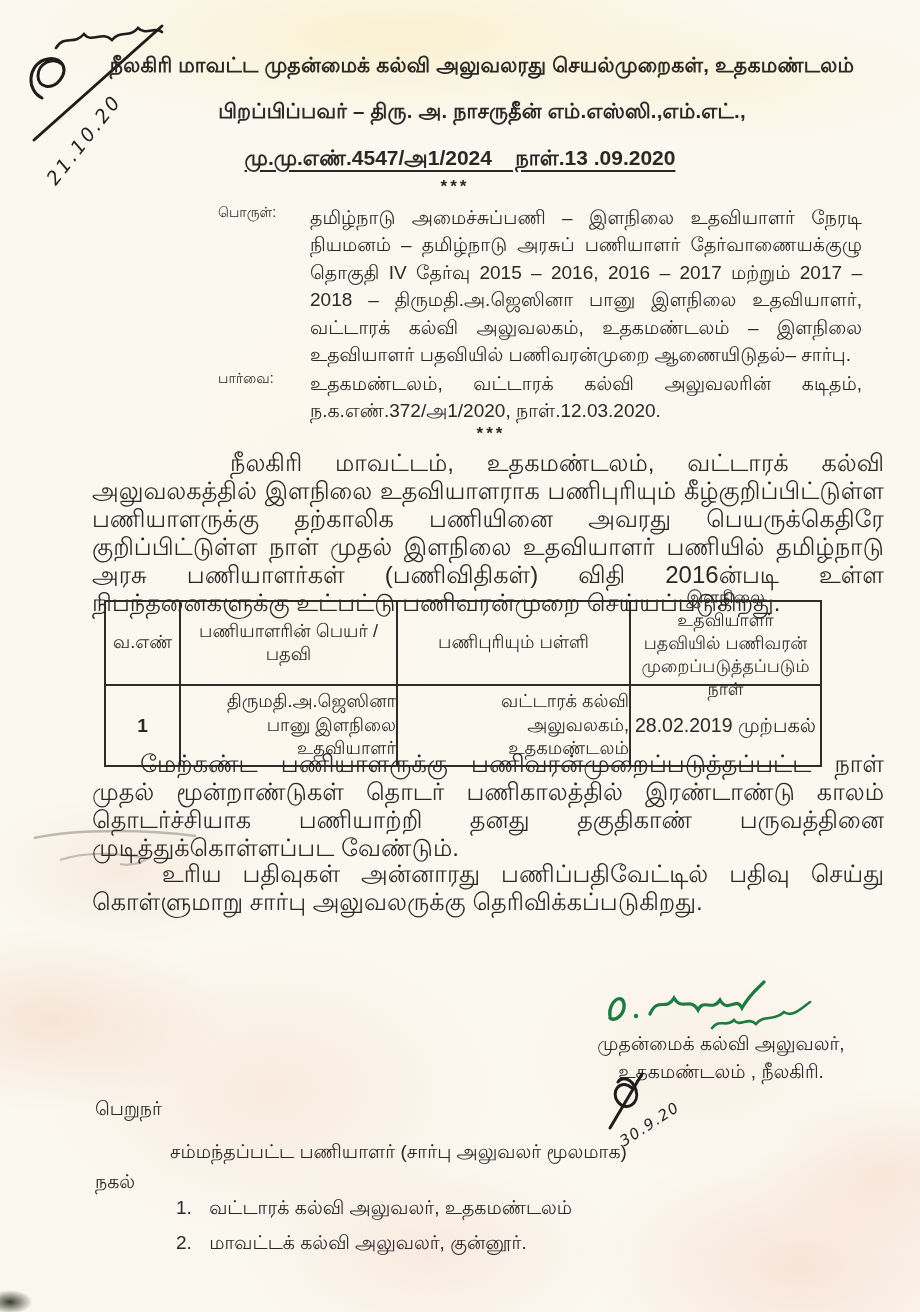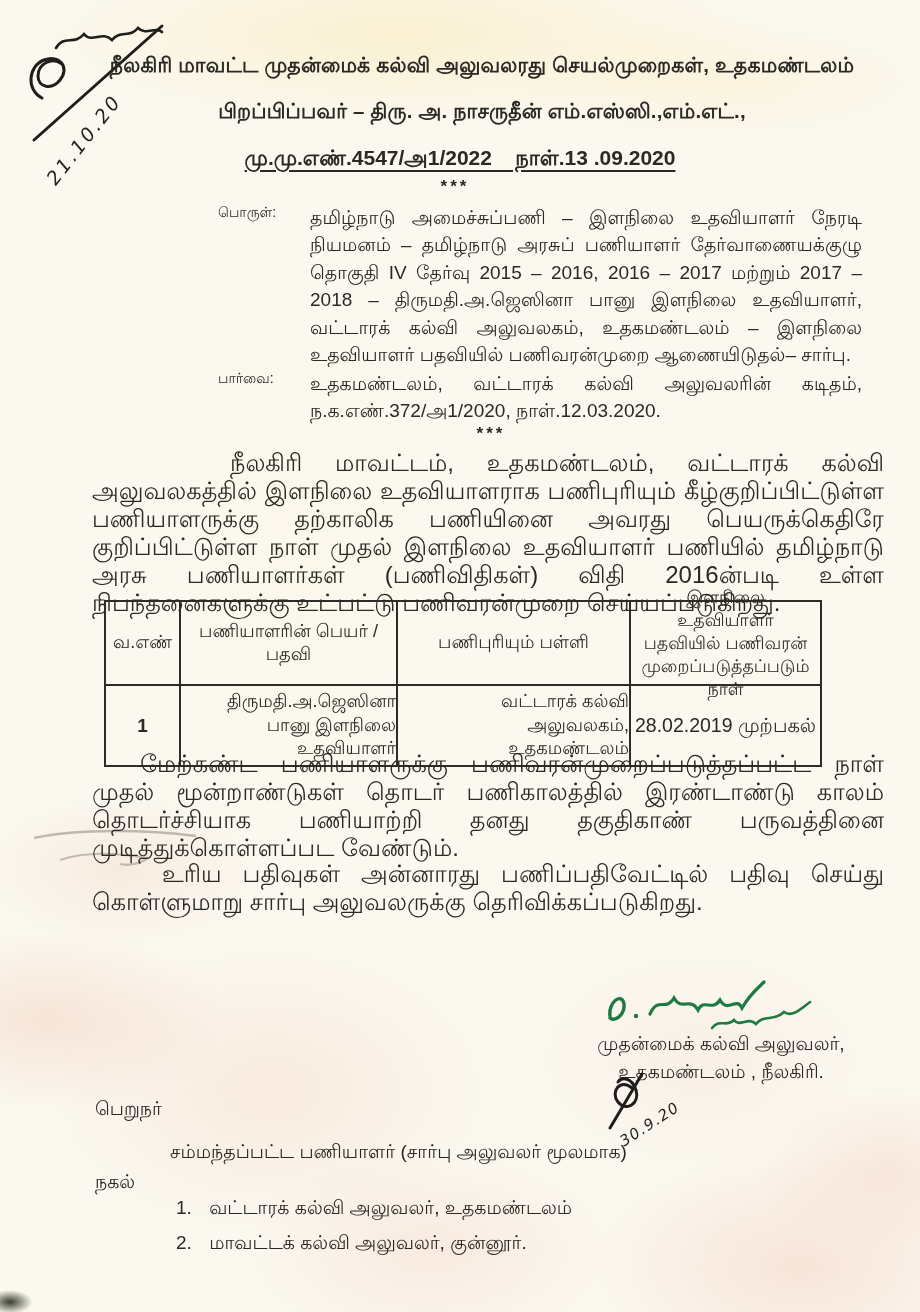--- a/index.html
+++ b/index.html
@@ -64,21 +64,21 @@
   <svg class="abs" style="left:20px;top:820px;" width="220" height="50">
     <path d="M14,18 C60,8 130,10 176,16" stroke="#8f877c" stroke-width="2.4" fill="none" opacity=".55"></path>
     <path d="M40,40 C70,30 100,34 128,38 C120,44 108,46 100,44" stroke="#8f877c" stroke-width="2.2" fill="none" opacity=".5"></path>
   </svg>
 
   <div class="abs hdr" style="top:42px;">
     <div>நீலகிரி மாவட்ட முதன்மைக் கல்வி அலுவலரது செயல்முறைகள், உதகமண்டலம்</div>
     <div>பிறப்பிப்பவர் – திரு. அ. நாசருதீன் எம்.எஸ்ஸி.,எம்.எட்.,</div>
   </div>
 
-  <div class="abs refline">மு.மு.எண்.4547/அ1/2022    நாள்.13 .09.2020</div>
+  <div class="abs refline">மு.மு.எண்.4547/அ1/2024    நாள்.13 .09.2020</div>
 
   <div class="abs sep" style="left:0;right:10px;top:177px;">***</div>
 
   <div class="abs lbl" style="left:218px;top:204px;">பொருள்:</div>
   <div class="abs blocktext" style="left:310px;top:204px;width:552px;">தமிழ்நாடு அமைச்சுப்பணி – இளநிலை உதவியாளர் நேரடி நியமனம் – தமிழ்நாடு அரசுப் பணியாளர் தேர்வாணையக்குழு தொகுதி IV தேர்வு 2015 – 2016, 2016 – 2017 மற்றும் 2017 – 2018 – திருமதி.அ.ஜெஸினா பானு இளநிலை உதவியாளர், வட்டாரக் கல்வி அலுவலகம், உதகமண்டலம் – இளநிலை உதவியாளர் பதவியில் பணிவரன்முறை ஆணையிடுதல்– சார்பு.</div>
 
   <div class="abs lbl" style="left:218px;top:370px;">பார்வை:</div>
   <div class="abs blocktext" style="left:310px;top:370px;width:552px;">உதகமண்டலம், வட்டாரக் கல்வி அலுவலரின் கடிதம், ந.க.எண்.372/அ1/2020, நாள்.12.03.2020.</div>
 
   <div class="abs sep" style="left:0;right:-62px;top:424px;">***</div>

